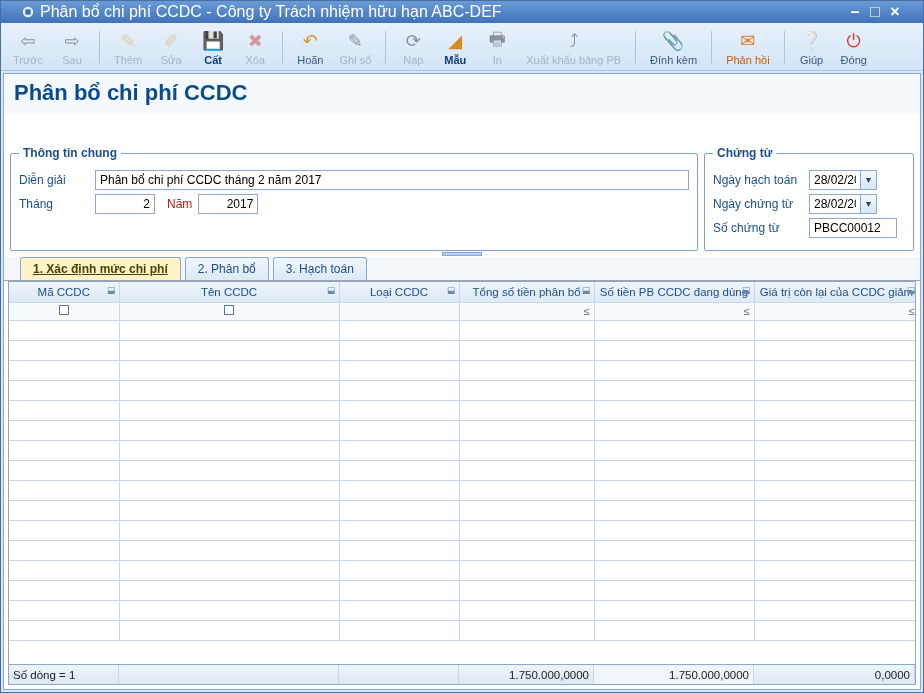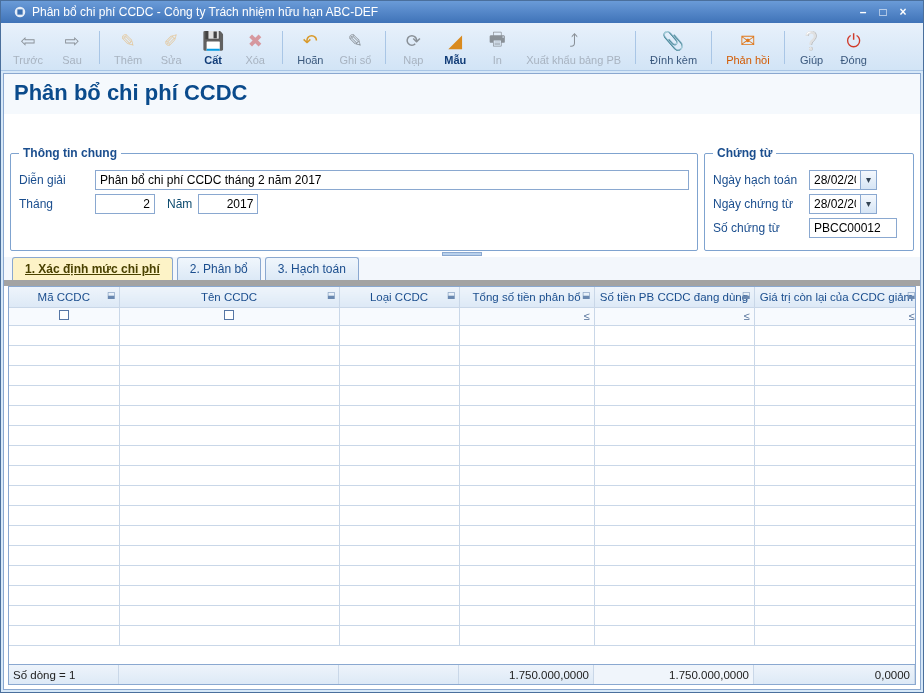--- a/index.html
+++ b/index.html
@@ -12,22 +12,22 @@
   overflow: hidden;
   color: #222;
 }
 .window { border: 1px solid #4a6f9c; height: 693px; display: flex; flex-direction: column; }
 .titlebar {
   background: linear-gradient(#6a9bd8, #3f73b8);
   color: #fff;
   height: 22px;
   display: flex;
   align-items: center;
-  padding: 0 12px;
-  font-size: 12px;
+  padding: 0 20px;
+  font-size: 16px;
 }
 .titlebar .ticon { width:14px; height:14px; margin-right:5px; }
 .titlebar .spacer { flex:1; }
 .titlebar .winbtn { width:16px; text-align:center; font-weight:bold; cursor:pointer; color:#fff; margin-left:4px;}
 .toolbar {
   background: linear-gradient(#e8f1fb, #d2e4f6);
   border-bottom:1px solid #a9c6e6;
   display:flex;
   padding: 4px 6px 2px;
   gap: 4px;
@@ -87,21 +87,21 @@
 .dfield .dd { border:1px solid #8aa8d0; border-left:none; width:16px; height:20px; background:linear-gradient(#f4f8fd,#d6e5f5); text-align:center; font-size:10px; line-height:18px; cursor:pointer; color:#345;}
 .addref {
   width:20px; height:20px;
   border:1px solid #8aa8d0;
   background:linear-gradient(#eaf3fb,#d3e4f5);
   display:flex; align-items:center; justify-content:center;
   cursor:pointer; color:#2a7a2a; font-weight:bold;
 }
 .splitter { height:6px; display:flex; justify-content:center; align-items:center;}
 .splitter .grip { width:40px; height:4px; background:#b9d1ec; border:1px solid #8aa8d0;}
-.tabs { display:flex; border-bottom:6px solid #a3a3a3; padding-left:8px; gap:4px; background:#f3f7fc;}
+.tabs { display:flex; border-bottom:1px solid #a3a3a3; padding-left:16px; gap:4px; background:#f3f7fc;}
 .tab {
   padding:4px 12px;
   border:1px solid #8aa8d0;
   border-bottom:none;
   background:linear-gradient(#f0f6fc,#dce9f6);
   cursor:pointer;
   font-size:12px;
   color:#1b4e8e;
   border-radius:3px 3px 0 0;
 }
@@ -244,21 +244,21 @@
     <div class="form-row">
       <fieldset class="fs-general">
         <legend>Thông tin chung</legend>
         <div class="frow">
           <div class="flabel">Diễn giải</div>
           <input class="finput diengiai" value="Phân bổ chi phí CCDC tháng 2 năm 2017" style="">
         </div>
         <div class="frow">
           <div class="flabel">Tháng</div>
           <input class="finput num month" value="2" style="">
-          <div style="margin-left:6px;color:#0c4a6e">Năm</div>
+          <div style="margin-left:6px;color:#b91c1c">Năm</div>
           <input class="finput num year" value="2017" style="">
         </div>
       </fieldset>
 
       <fieldset class="fs-voucher">
         <legend>Chứng từ</legend>
         <div class="frow">
           <div style="width:90px;color:#1b4e8e">Ngày hạch toán</div>
           <div class="dfield">
             <input value="28/02/2017" style="">

